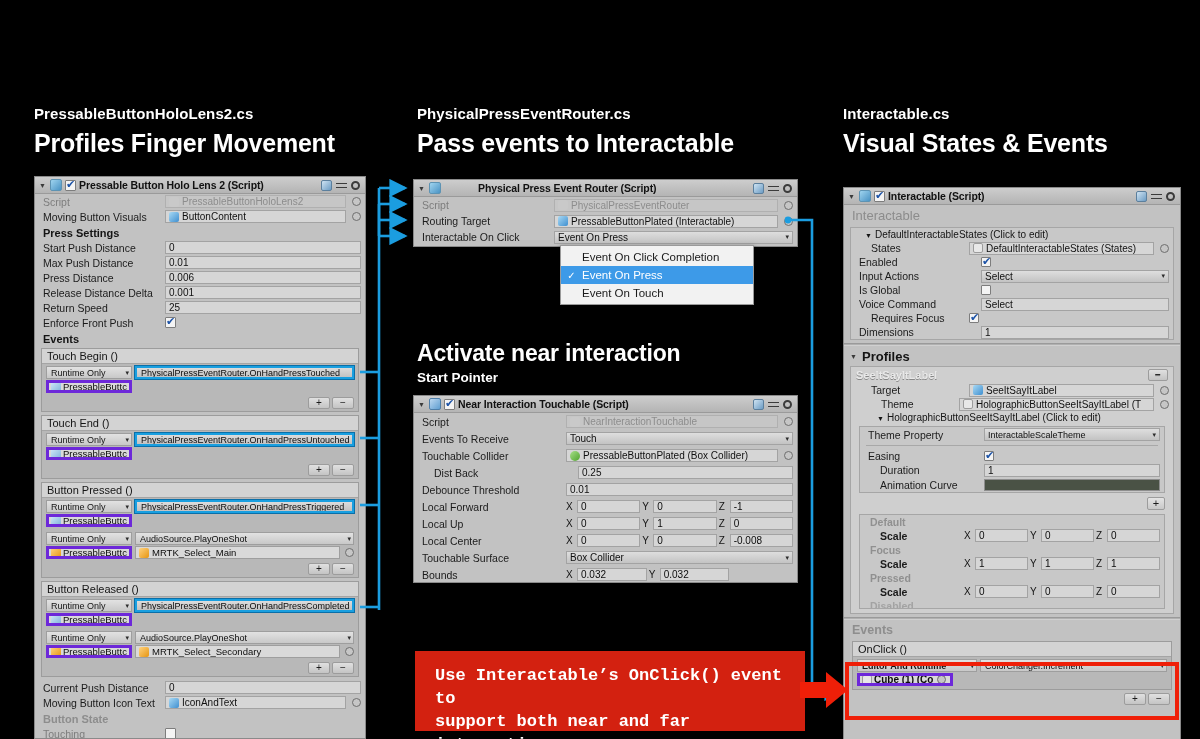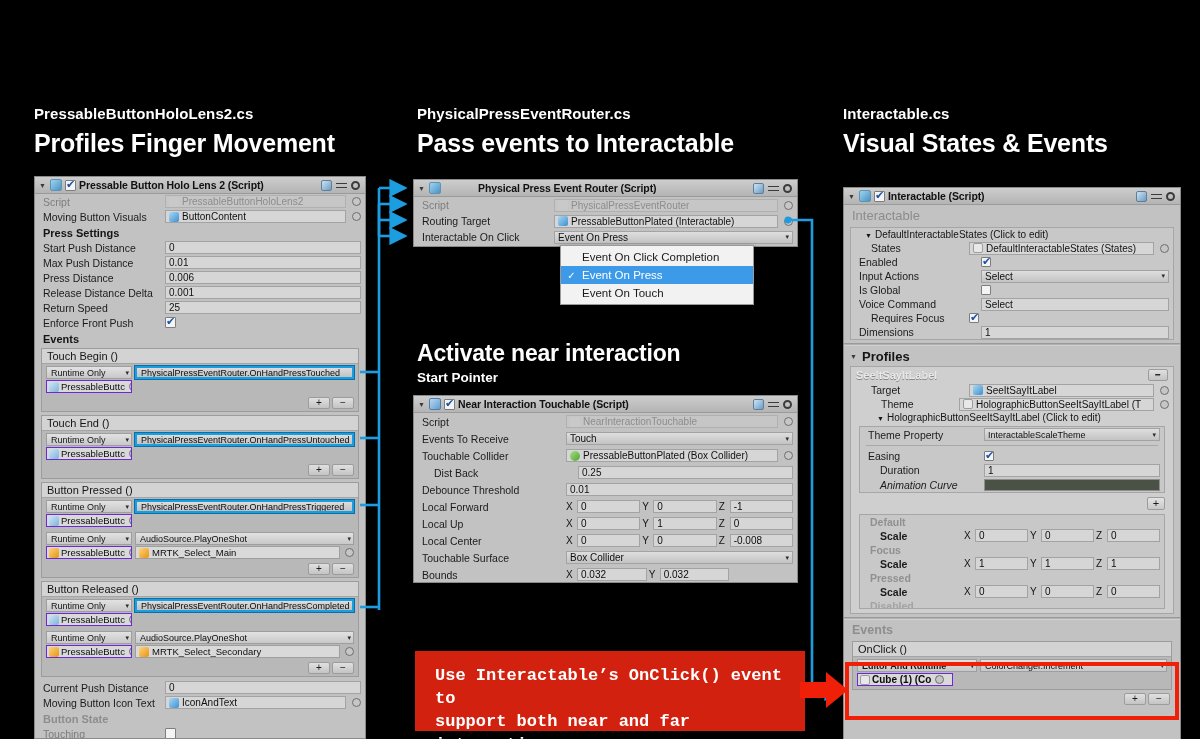--- a/index.html
+++ b/index.html
@@ -164,21 +164,21 @@
   .evt-row { display:flex; gap:3px; padding: 2px 4px 0 4px; align-items: center;}
   .evt-row.second { padding-top: 1px; padding-bottom: 3px;}
   .evt-left { width: 86px; flex: 0 0 auto;}
   .mini-popup {
     height: 13px; background: linear-gradient(#e2e2e2,#c8c8c8);
     border: 1px solid #9e9e9e; font-size: 9px; color: #141414;
     display: flex; align-items: center; justify-content: space-between;
     padding: 0 2px 0 4px; overflow: hidden; white-space: nowrap;
   }
   .mini-obj {
-    height: 13px; background: #d9d9d9; border: 1px solid #6d28d9;
+    height: 13px; background: #d9d9d9; border: 3px solid #6d28d9;
     font-size: 9.5px; display: flex; align-items: center; gap: 2px;
     padding: 0 2px 0 2px; overflow: hidden; white-space: nowrap;
   }
   .evt-func {
     flex: 1 1 auto; height: 13px;
     background: linear-gradient(#e2e2e2,#c8c8c8); border: 1px solid #9e9e9e;
     font-size: 9px; display: flex; align-items: center; justify-content: space-between;
     padding: 0 2px 0 4px; overflow: hidden; white-space: nowrap; min-width: 0; gap: 33px;
   }
   .evt-func.hl {
@@ -801,21 +801,21 @@
         <div class="divider"></div>
         <div class="row" style="height:14px;">
           <span class="lbl" style="width:112px;">Easing</span>
           <span class="chk on small"></span>
         </div>
         <div class="row" style="height:14px;">
           <span class="lbl ind" style="width:112px;">Duration</span>
           <span class="field">1</span>
         </div>
         <div class="row" style="height:15px;">
-          <span class="lbl ind" style="width:112px;font-style:italic;">Animation Curve</span>
+          <span class="lbl ind" style="width:112px;">Animation Curve</span>
           <span class="curve-field"></span>
         </div>
       </div>
 
       <div class="plus-btn-right">
         <span class="plus-btn">+</span>
       </div>
 
       <div class="box" style="margin:2px 8px 4px 8px;">
         <div class="state-lbl">Default</div>

